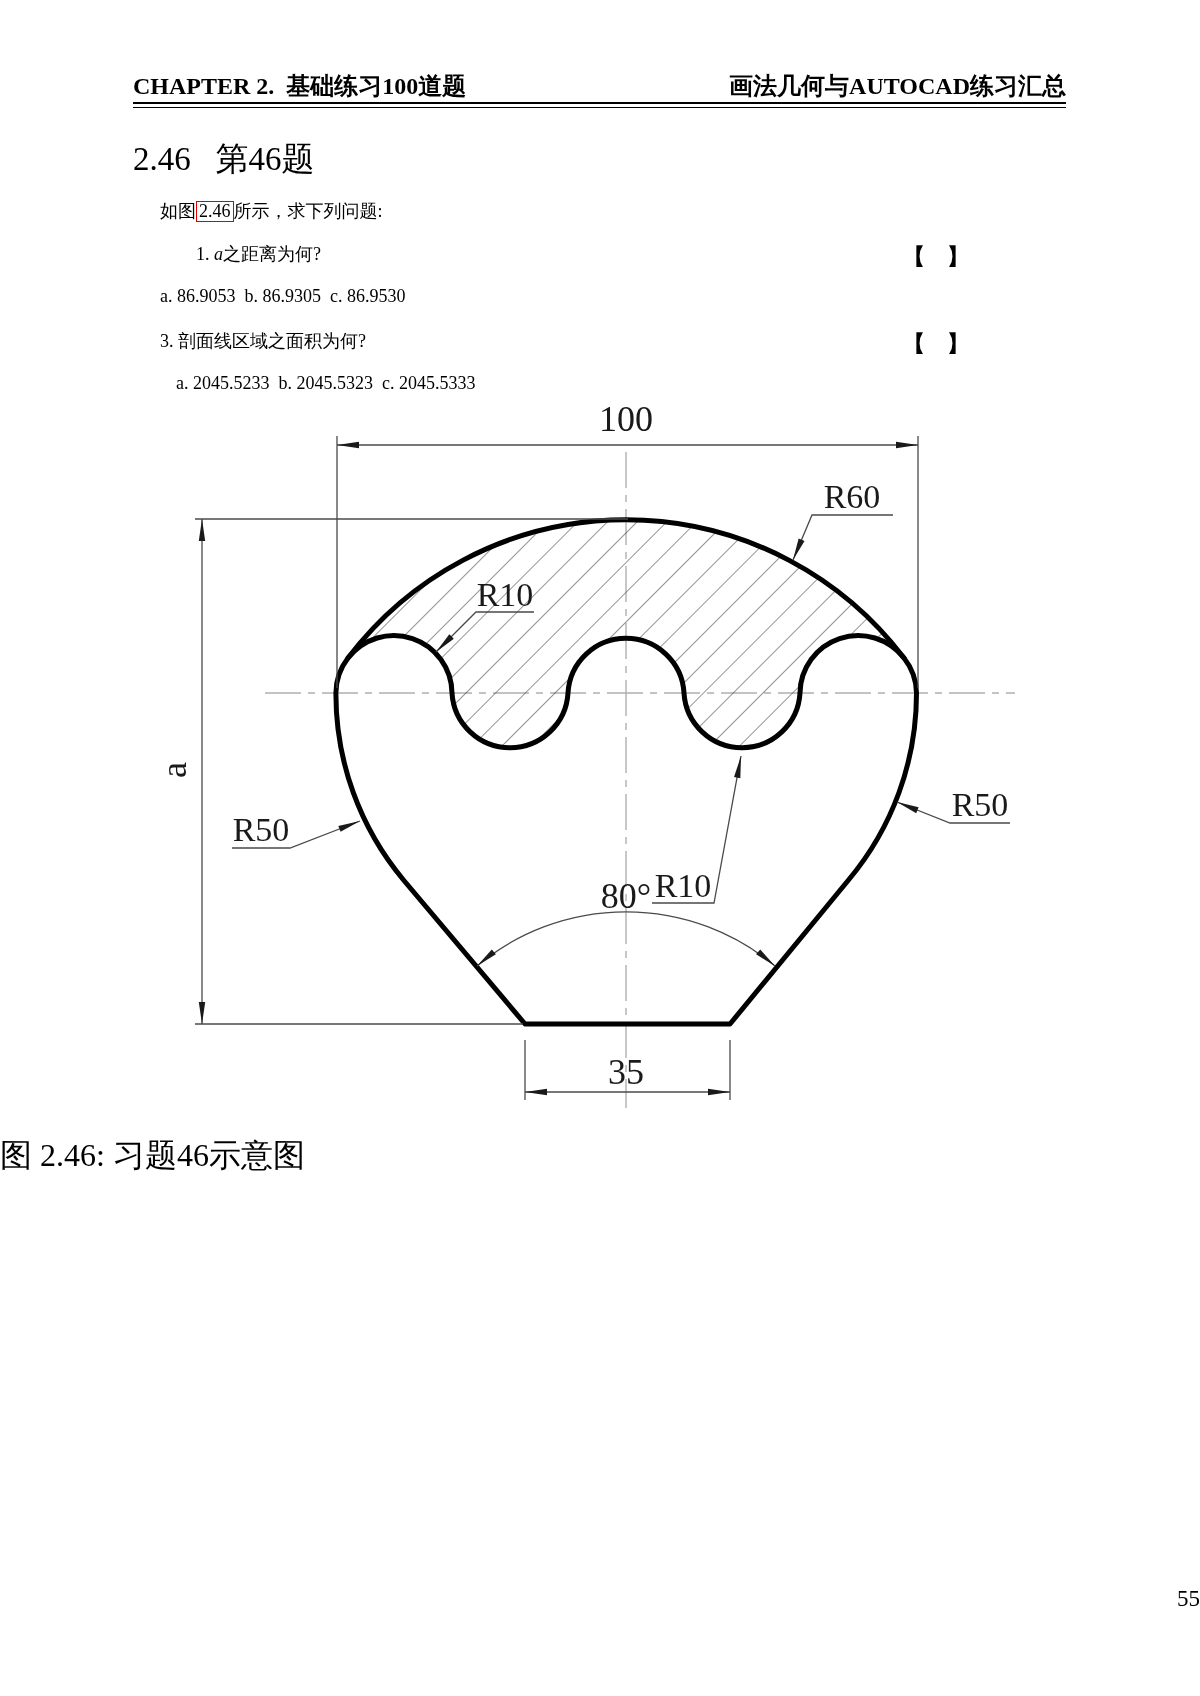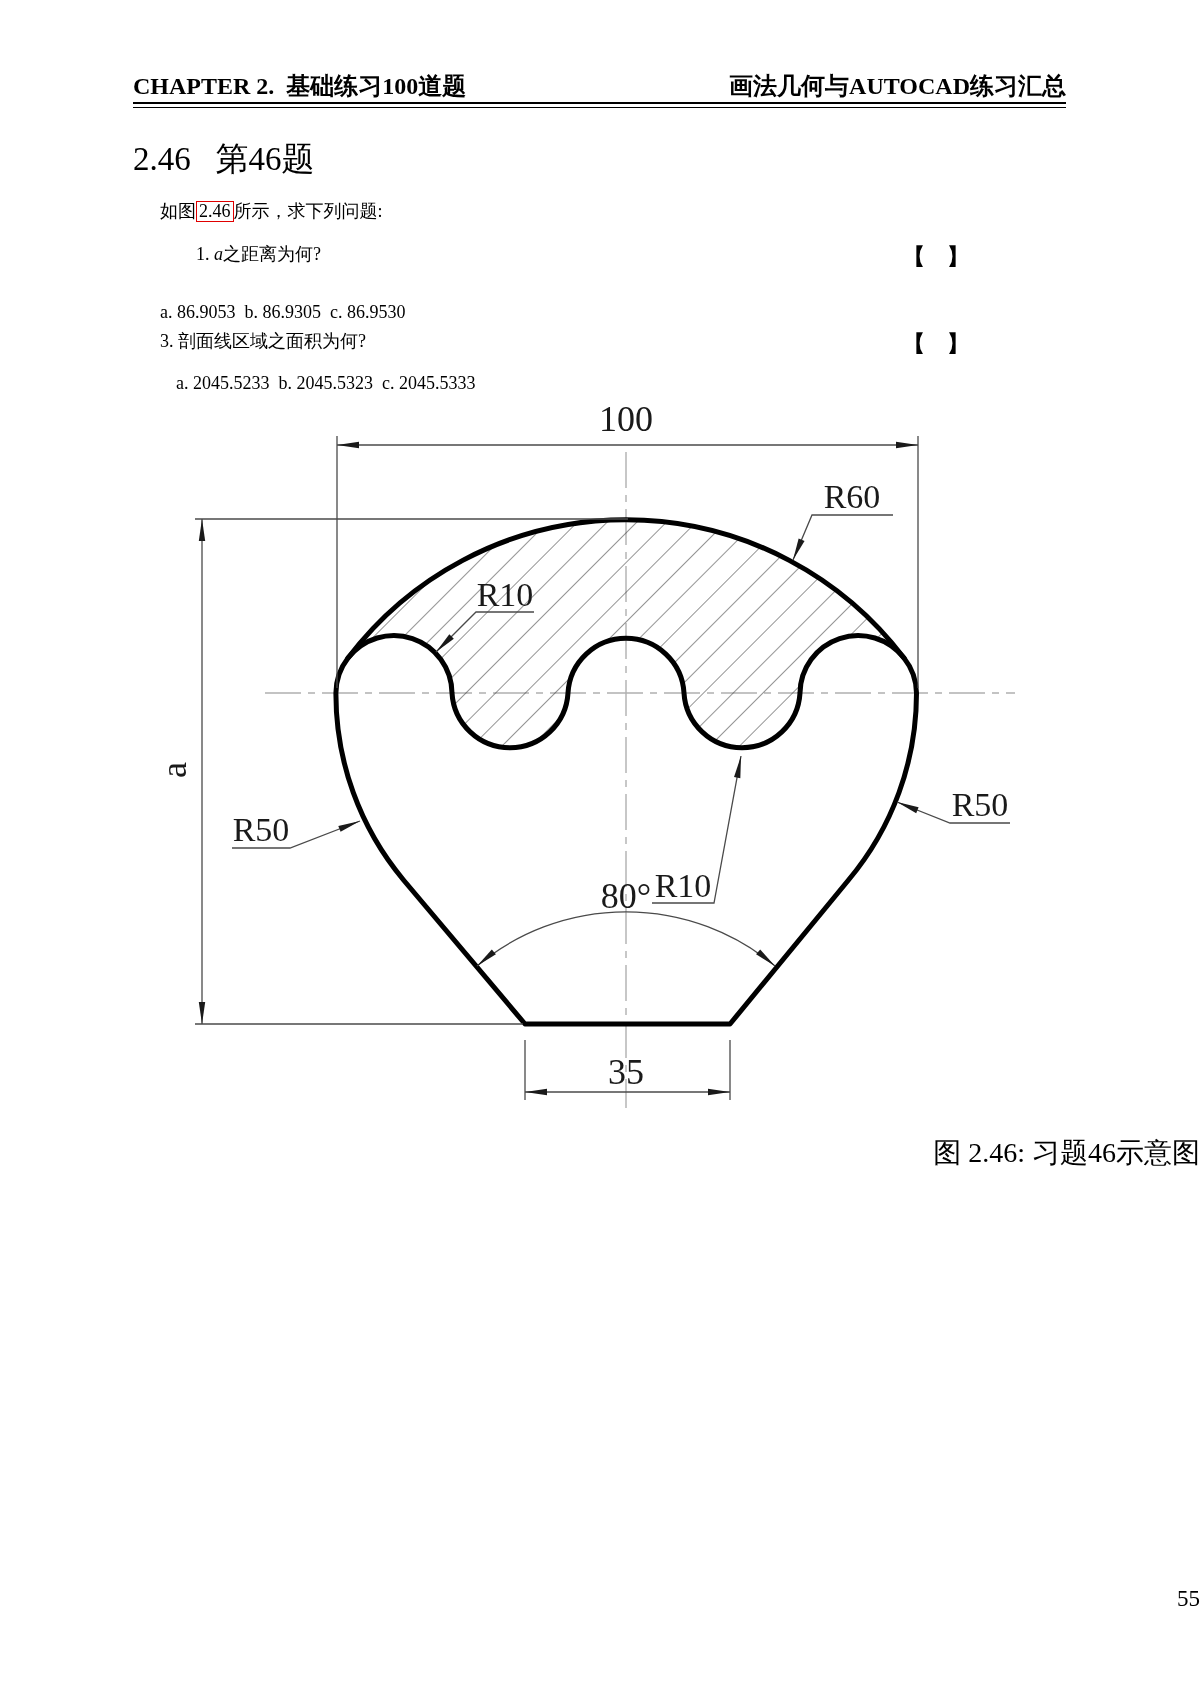--- a/index.html
+++ b/index.html
@@ -5,40 +5,40 @@
   html,body{margin:0;padding:0;background:#ffffff;}
   body{width:1200px;height:1696px;position:relative;font-family:"Liberation Serif",serif;color:#000;}
   .abs{position:absolute;}
   .hdr{font-size:24px;font-weight:bold;white-space:pre-wrap;text-align:right;}
   .rule{background:#000;}
   .sect{font-size:33px;font-weight:normal;white-space:pre-wrap;}
   .body-line{font-size:18px;white-space:pre-wrap;}
   .ref-box{border:1.5px solid #e00000;padding:0 2px;display:inline-block;line-height:1.05;}
   .bracket{font-size:22px;font-weight:bold;white-space:pre-wrap;}
   .ital{font-style:italic;}
-  .caption{font-size:28px;width:100%;text-align:right;}
+  .caption{font-size:32px;width:100%;text-align:left;}
   .pagenum{font-size:23px;width:100%;text-align:center;}
   svg text{font-family:"Liberation Serif",serif;fill:#1a1a1a;}
 </style>
 </head>
 <body>
 
 <div class="abs hdr" style="left:133px;top:70px;"><span>CHAPTER 2.</span><span>  </span><span>基础练习100道题</span></div>
 <div class="abs hdr" style="right:134px;top:70px;">画法几何与AUTOCAD练习汇总</div>
 <div class="abs rule" style="left:133px;top:102px;width:933px;height:2px;"></div>
 <div class="abs rule" style="left:133px;top:107px;width:933px;height:1px;"></div>
 
 <div class="abs sect" style="left:133px;top:137px;"><span>2.46</span><span>   </span><span>第46题</span></div>
 
 <div class="abs body-line" style="left:160px;top:199px;"><span>如图</span><span class="ref-box">2.46</span><span>所示，求下列问题:</span></div>
 
 <div class="abs body-line" style="left:160px;top:242px;margin-left:36px;"><span>1. </span><span class="ital">a</span><span>之距离为何?</span></div>
 <div class="abs bracket" style="left:903px;top:242px;">【　】</div>
 
-<div class="abs body-line" style="left:160px;top:302px;">a. 86.9053  b. 86.9305  c. 86.9530</div>
+<div class="abs body-line" style="left:160px;top:286px;">a. 86.9053  b. 86.9305  c. 86.9530</div>
 
 <div class="abs body-line" style="left:160px;top:329px;">3. 剖面线区域之面积为何?</div>
 <div class="abs bracket" style="left:903px;top:329px;">【　】</div>
 
 <div class="abs body-line" style="left:176px;top:373px;">a. 2045.5233  b. 2045.5323  c. 2045.5333</div>
 
 <svg class="abs" style="left:0;top:380px;" width="1200" height="760" viewBox="0 380 1200 760">
   <defs>
     <pattern id="hatch" width="21" height="21" patternUnits="userSpaceOnUse" patternTransform="rotate(45)">
       <line x1="0" y1="0" x2="0" y2="21" stroke="#3a3a3a" stroke-width="1.1"></line>

